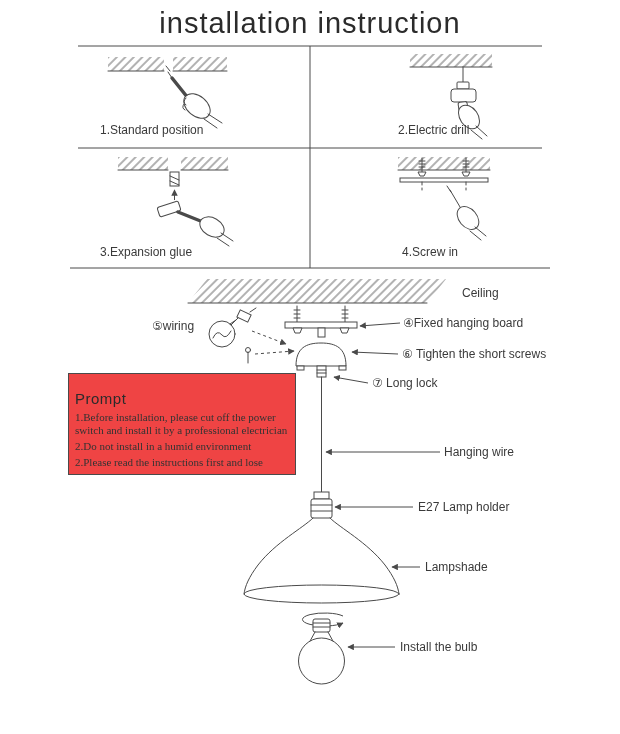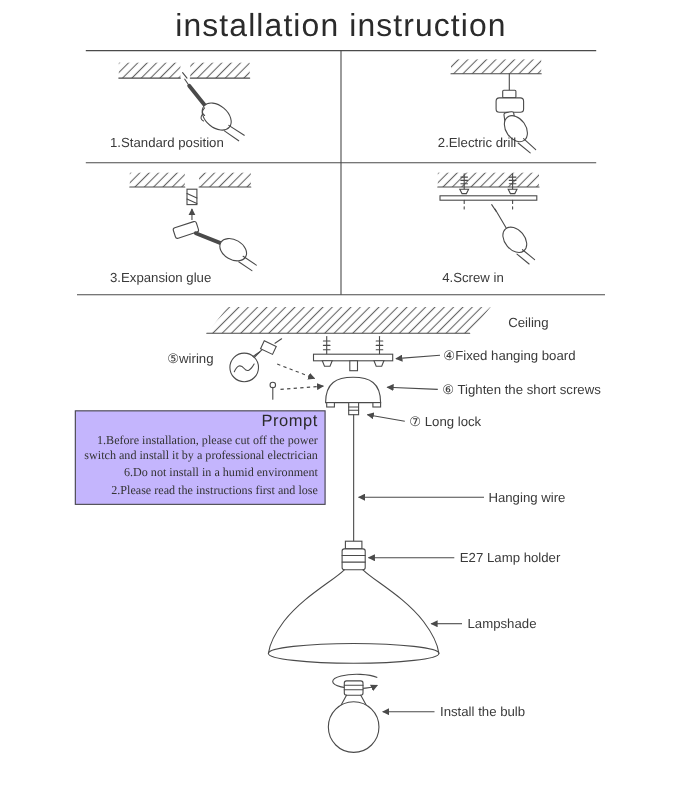--- a/index.html
+++ b/index.html
@@ -12,22 +12,22 @@
   text.ttl { font-size:29px; fill:#2b2b2b; letter-spacing:1px; }
   text.lbl { font-size:12px; }
 
   .ink  { stroke:#4a4a4a; stroke-width:1; fill:none; stroke-linecap:round; }
   .inkw { stroke:#4a4a4a; stroke-width:1; fill:#ffffff; }
   .thick{ stroke:#4a4a4a; stroke-width:3.5; fill:none; stroke-linecap:round; }
   .grid { stroke:#4a4a4a; stroke-width:1; }
   .dash { stroke-dasharray:3 3; }
   .leader { stroke:#4a4a4a; stroke-width:1; fill:none; }
 
-  .prompt-box { position:absolute; left:68px; top:373px; width:228px; background:#c4b5fd;
-                border:1px solid #4a4a4a; padding:0 6px 5px 6px;text-align:right; }
+  .prompt-box { position:absolute; left:68px; top:373px; width:228px; background:#ef4444;
+                border:1px solid #4a4a4a; padding:16px 6px 5px 6px; }
   .prompt-title { font-size:15px; color:#2b2b2b; letter-spacing:0.5px; margin-bottom:4px; }
   .prompt-box p { font-size:11px; color:#333333; line-height:1.18; margin-bottom:3px;font-family:Liberation Serif, serif; }
   .prompt-box p:last-child { margin-bottom:0; }
 </style>
 </head>
 <body>
 
 <div class="page">
   <svg width="620" height="734" viewBox="0 0 620 734">
     <defs>
@@ -179,16 +179,16 @@
       <path class="ink" d="M315,632 L309,643 M328,632 L334,643"></path>
       <circle class="inkw" cx="321.5" cy="661" r="23"></circle>
     </g>
     <line class="leader" x1="395" y1="647" x2="348" y2="647" marker-end="url(#arr)"></line>
     <text class="lbl" x="400" y="651">Install the bulb</text>
   </svg>
 
   <div class="prompt-box">
     <div class="prompt-title">Prompt</div>
     <p>1.Before installation, please cut off the power switch and install it by a professional electrician</p>
-    <p>6.Do not install in a humid environment</p>
+    <p>2.Do not install in a humid environment</p>
     <p>2.Please read the instructions first and lose</p>
   </div>
 </div>
 
 </body></html>

